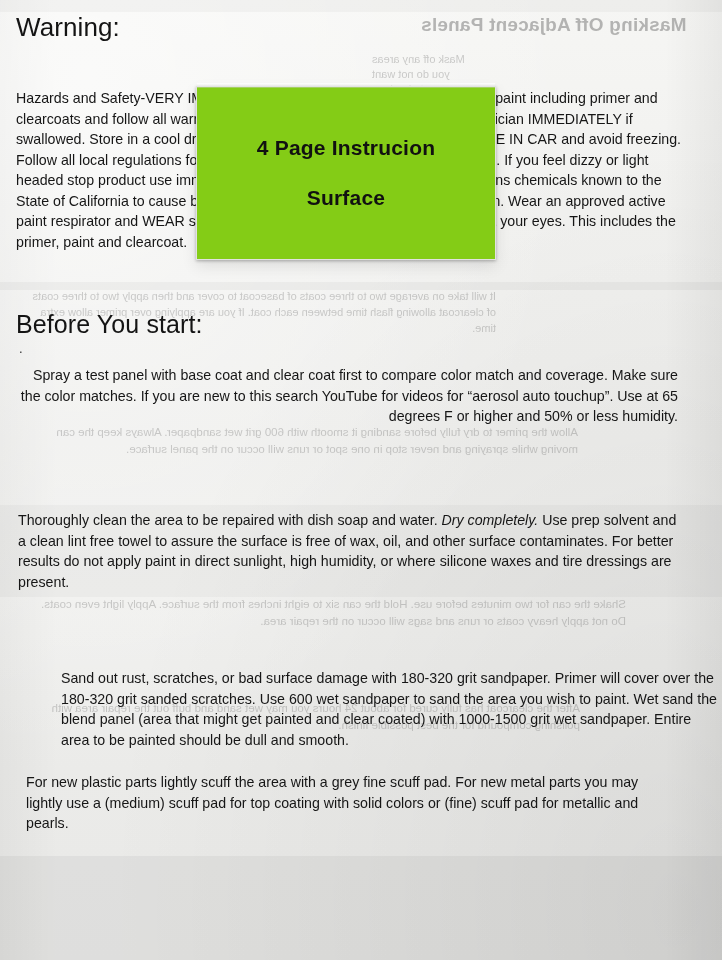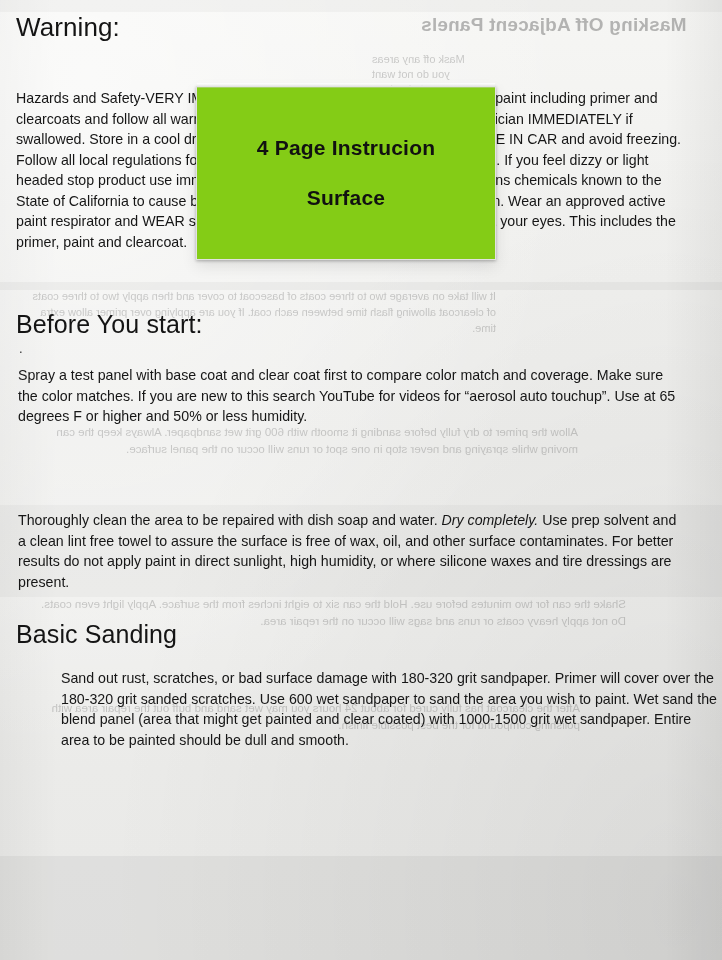--- a/index.html
+++ b/index.html
@@ -123,21 +123,21 @@
     color: #161616;
   }
 
   .blk { position: absolute; }
 
   
   #warning-heading   { top: 12px;  left: 16px; font-size: 26px; }
   #warning-text      { top: 88px;  left: 16px; width: 672px; }
   #before-heading    { top: 310px; left: 16px; }
   #before-dot        { top: 344px; left: 19px; font-size: 13px; line-height: 10px; color:#333; }
-  #before-text       { top: 365px; left: 18px; width: 660px; }
+  #before-text       { top: 365px; left: 18px; width: 660px; text-align: right; }
   #surface-heading   { top: 460px; left: 16px; }
   #surface-text      { top: 510px; left: 18px; width: 668px; }
   #sanding-heading   { top: 620px; left: 16px; }
   #sanding-text      { top: 668px; left: 26px; width: 660px; margin-left: 35px; }
   #sanding-text-2    { top: 772px; left: 26px; width: 648px; }
 
   .italic { font-style: italic; }
 
   
   .title-card {
@@ -200,23 +200,23 @@
 
   <h1 class="section blk" id="before-heading">Before You start:</h1>
 
   <div class="blk" id="before-dot">.</div>
 
   <p class="body blk" id="before-text">Spray a test panel with base coat and clear coat first to compare color match and coverage. Make sure the color matches.  If you are new to this search YouTube for videos for “aerosol auto touchup”.  Use at 65 degrees F or higher and 50% or less humidity.</p>
 
 
   <p class="body blk" id="surface-text"><span>Thoroughly clean the area to be repaired with dish soap and water.  </span><span class="italic">Dry completely.</span><span> Use prep solvent and a clean lint free towel to assure the surface is free of wax, oil, and other surface contaminates. For better results do not apply paint in direct sunlight, high humidity, or where silicone waxes and tire dressings are present.</span></p>
 
-  <h1 class="section blk" id="sanding-heading">Basic Sanding</h1>
 
   <p class="body blk" id="sanding-text">Sand out rust, scratches, or bad surface damage with 180-320 grit sandpaper. Primer will cover over the 180-320 grit sanded scratches. Use 600 wet sandpaper to sand the area you wish to paint. Wet sand the blend panel (area that might get painted and clear coated) with 1000-1500 grit wet sandpaper. Entire area to be painted should be dull and smooth.</p>
 
+  <p class="body blk" id="sanding-text-2">For new plastic parts lightly scuff the area with a grey fine scuff pad. For new metal parts you may lightly use a (medium) scuff pad for top coating with solid colors or (fine) scuff pad for metallic and pearls.</p>
 
 </div>
 
 <div class="title-card">
   <div class="line">4 Page Instrucion</div>
   <div class="line">Surface</div>
 </div>
 
 </body></html>

